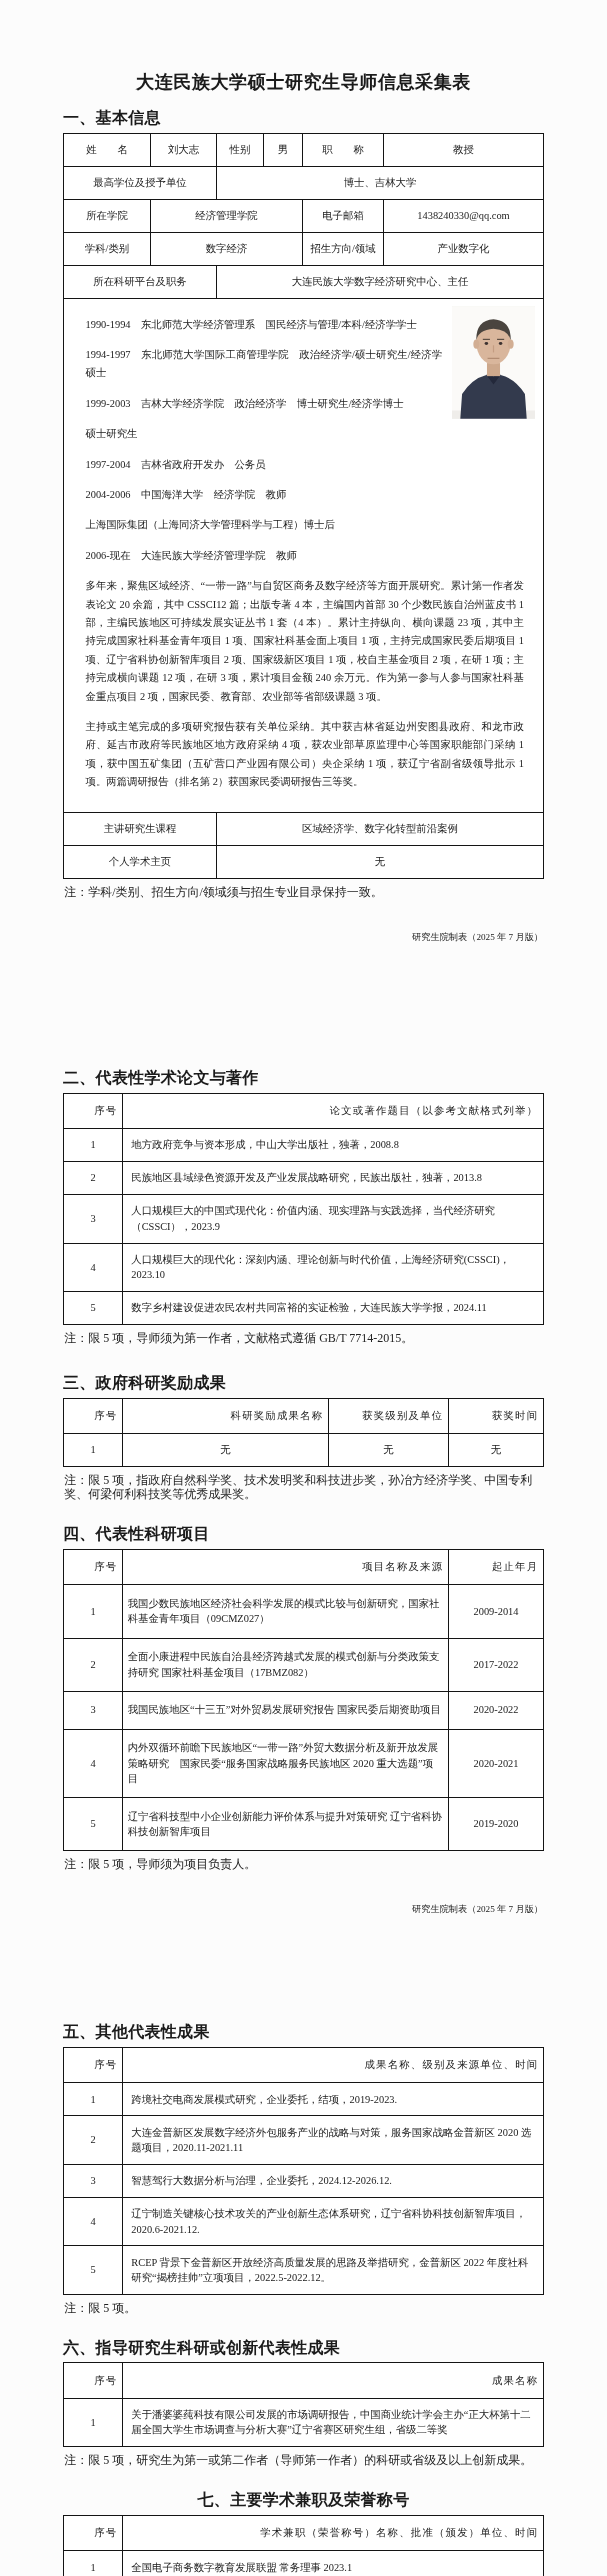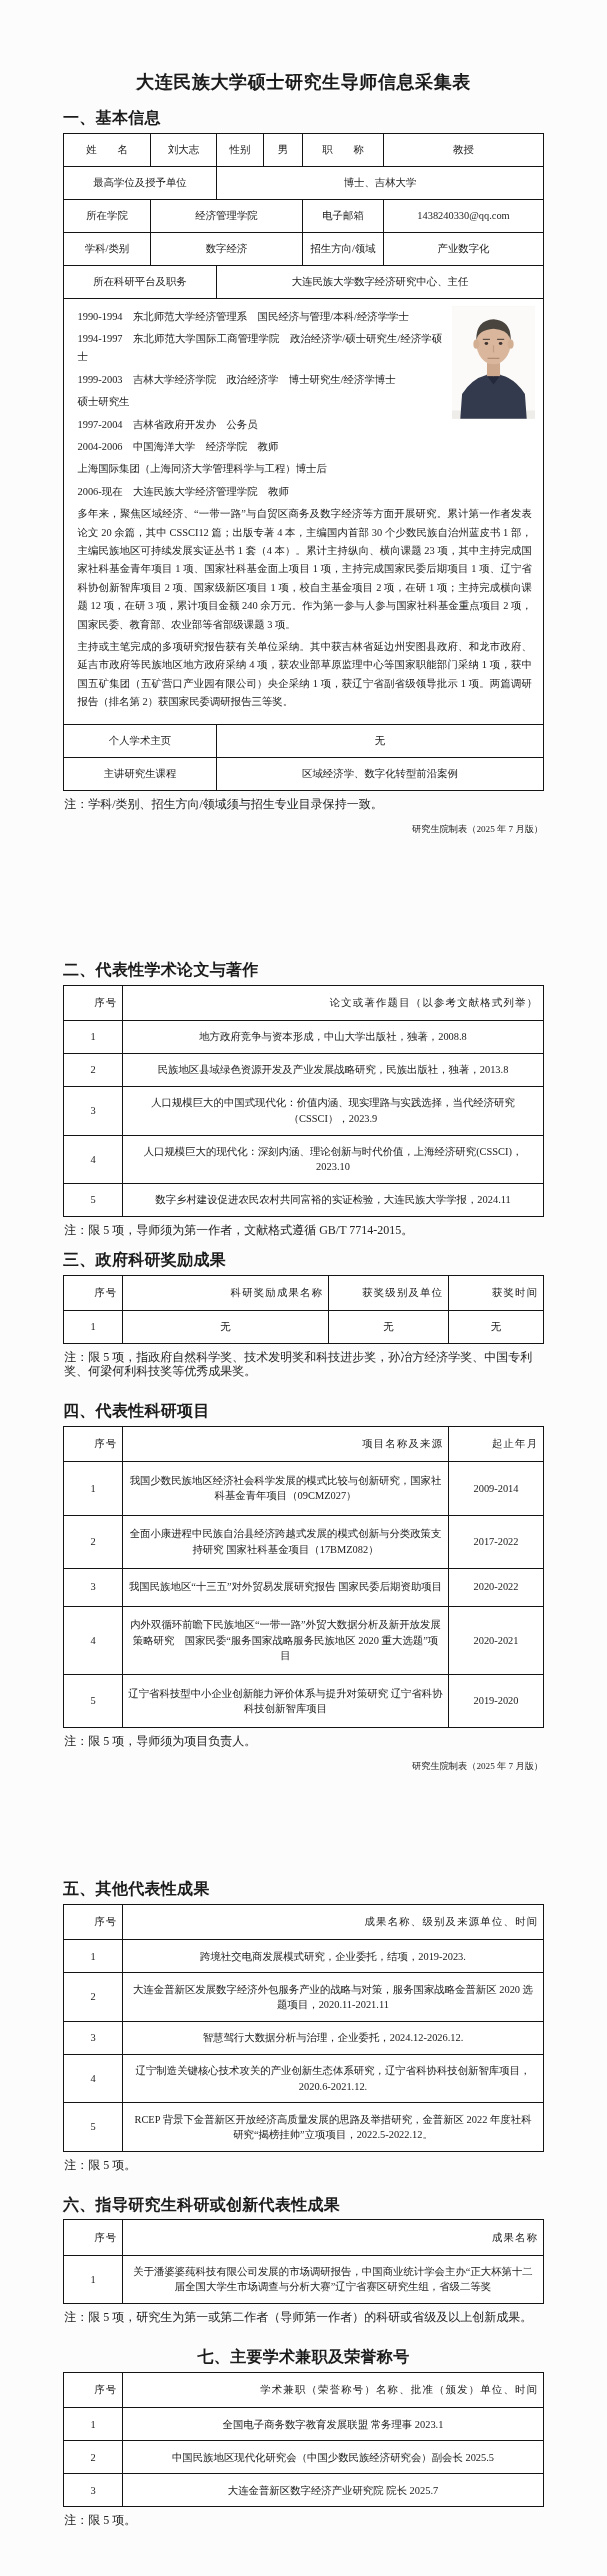--- a/index.html
+++ b/index.html
@@ -43,55 +43,55 @@
   td, th {
     border: 1.2px solid #141414;
     font-size: 10.4px;
     line-height: 15.4px;
     font-weight: normal;
     padding: 8.3px 4.7px;
     vertical-align: middle;
     word-break: break-word;
   }
   .c { text-align: center; }
-  .l { text-align: center; padding-left: 8.3px; padding-right: 8.3px; }
+  .l { text-align: left; padding-left: 8.3px; padding-right: 8.3px; }
   th.hdr { padding: 9.5px 4.7px; letter-spacing: 1.2px; text-align: right; }
   .note {
     margin: 6px 0 0 1.2px;
     font-size: 12px;
     line-height: 14.2px;
     color: #222;
   }
   .stamp {
-    margin-top: 12px;
+    margin-top: 32px;
     width: 480px;
     text-align: right;
     font-size: 9.2px;
     color: #222;
   }
   
   .bio-cell {
     vertical-align: top;
     text-align: justify;
     padding: 4.7px 7.1px 8.3px 9.5px;
     line-height: 18.4px;
     height: 356px;
   }
-  .bio-cell p { margin: 4px; font-family: Liberation Serif, serif; }
+  .bio-cell p { margin: 12px; font-family: Liberation Serif, serif; }
   .photo {
     float: right;
     width: 83px;
     height: 113px;
     margin: 2.4px 1.2px 4.7px 9.5px;
     background: #fbfaf8;
     box-shadow: 0 0 0 0.6px #e9e7e3 inset;
   }
   
   .gap-s2 { margin-top: 126px; }
-  .gap-s3 { margin-top: 15px; }
+  .gap-s3 { margin-top: 30px; }
   .gap-s4 { margin-top: 25px; }
   .gap-s5 { margin-top: 108px; }
   .gap-s6 { margin-top: 25px; }
   .gap-s7 { margin-top: 25px; text-align: center; }
   
   .row-tall td { padding: 10.7px 4.7px; }
 </style>
 </head>
 <body>
 
@@ -166,26 +166,26 @@
         <p>硕士研究生</p>
         <p>1997-2004　吉林省政府开发办　公务员</p>
         <p>2004-2006　中国海洋大学　经济学院　教师</p>
         <p>上海国际集团（上海同济大学管理科学与工程）博士后</p>
         <p>2006-现在　大连民族大学经济管理学院　教师</p>
         <p>多年来，聚焦区域经济、“一带一路”与自贸区商务及数字经济等方面开展研究。累计第一作者发表论文 20 余篇，其中 CSSCI12 篇；出版专著 4 本，主编国内首部 30 个少数民族自治州蓝皮书 1 部，主编民族地区可持续发展实证丛书 1 套（4 本）。累计主持纵向、横向课题 23 项，其中主持完成国家社科基金青年项目 1 项、国家社科基金面上项目 1 项，主持完成国家民委后期项目 1 项、辽宁省科协创新智库项目 2 项、国家级新区项目 1 项，校自主基金项目 2 项，在研 1 项；主持完成横向课题 12 项，在研 3 项，累计项目金额 240 余万元。作为第一参与人参与国家社科基金重点项目 2 项，国家民委、教育部、农业部等省部级课题 3 项。</p>
         <p>主持或主笔完成的多项研究报告获有关单位采纳。其中获吉林省延边州安图县政府、和龙市政府、延吉市政府等民族地区地方政府采纳 4 项，获农业部草原监理中心等国家职能部门采纳 1 项，获中国五矿集团（五矿营口产业园有限公司）央企采纳 1 项，获辽宁省副省级领导批示 1 项。两篇调研报告（排名第 2）获国家民委调研报告三等奖。</p>
       </td>
     </tr>
     <tr>
+      <td class="c" colspan="2">主讲研究生课程</td>
+      <td class="c" colspan="4">区域经济学、数字化转型前沿案例</td>
+    </tr>
+    <tr>
       <td class="c" colspan="2">个人学术主页</td>
       <td class="c" colspan="4">无</td>
-    </tr>
-    <tr>
-      <td class="c" colspan="2">主讲研究生课程</td>
-      <td class="c" colspan="4">区域经济学、数字化转型前沿案例</td>
     </tr>
   </tbody>
     </table>
   <div class="note">注：学科/类别、招生方向/领域须与招生专业目录保持一致。</div>
   <div class="stamp">研究生院制表（2025 年 7 月版）</div>
 
   <h2 class="sec-heading gap-s2">二、代表性学术论文与著作</h2>
   <table>
     <colgroup>
         <col style="width:59px">

